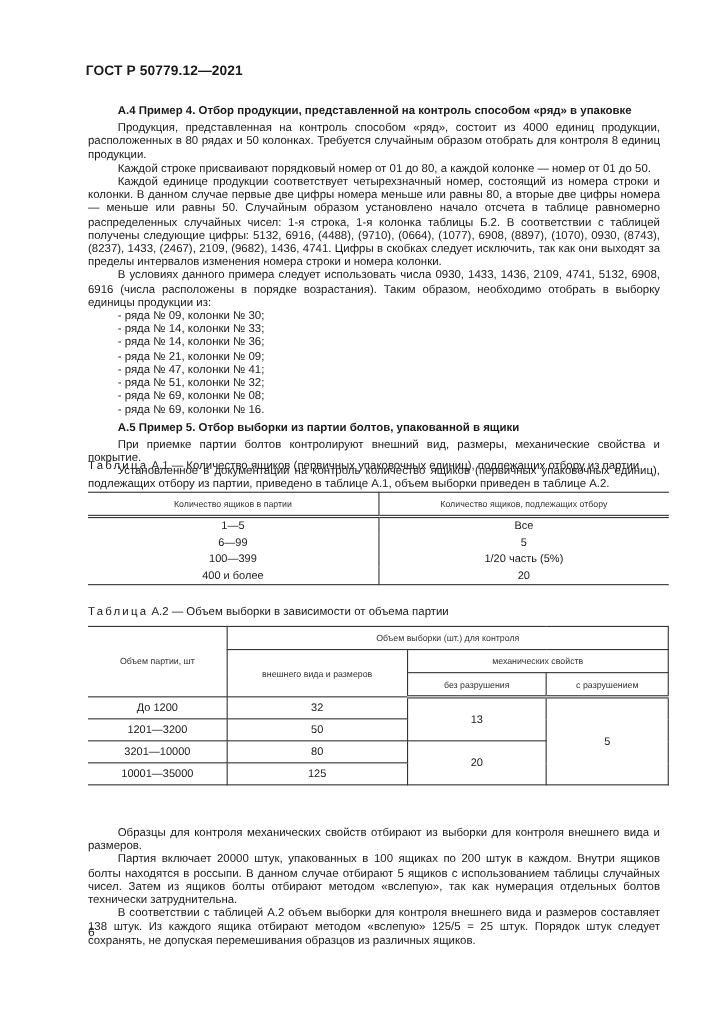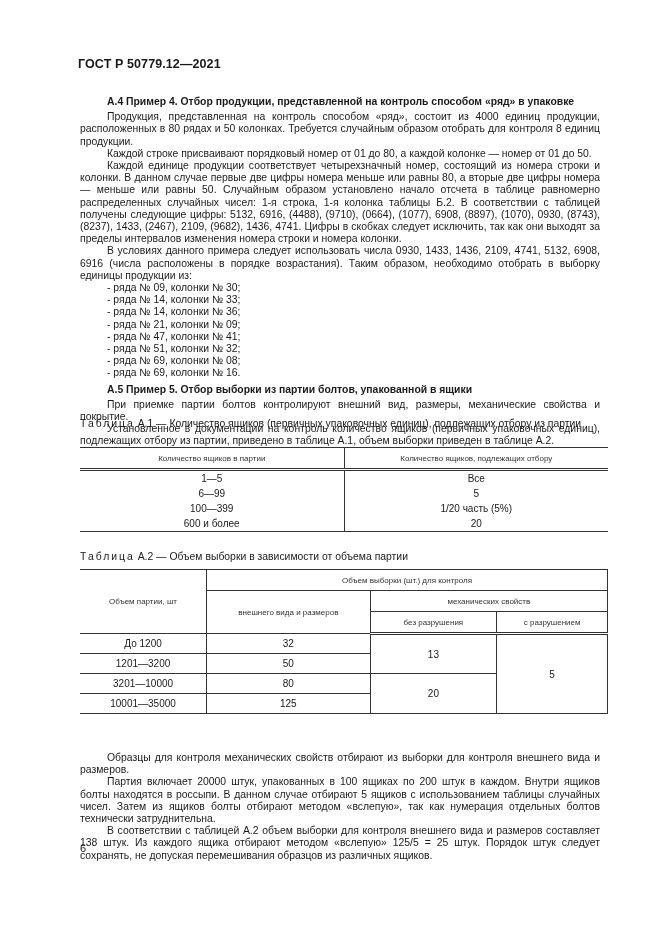--- a/index.html
+++ b/index.html
@@ -73,21 +73,21 @@
     </tr>
     <tr>
       <td>6—99</td>
       <td>5</td>
     </tr>
     <tr>
       <td>100—399</td>
       <td>1/20 часть (5%)</td>
     </tr>
     <tr>
-      <td>600 и более</td>
+      <td>400 и более</td>
       <td>20</td>
     </tr>
   </tbody>
     </table>
 
   <div class="cap" style="top:551px;">
     <span class="sp">Таблица</span>
     <span>А.2 — Объем выборки в зависимости от объема партии</span>
   </div>
 

